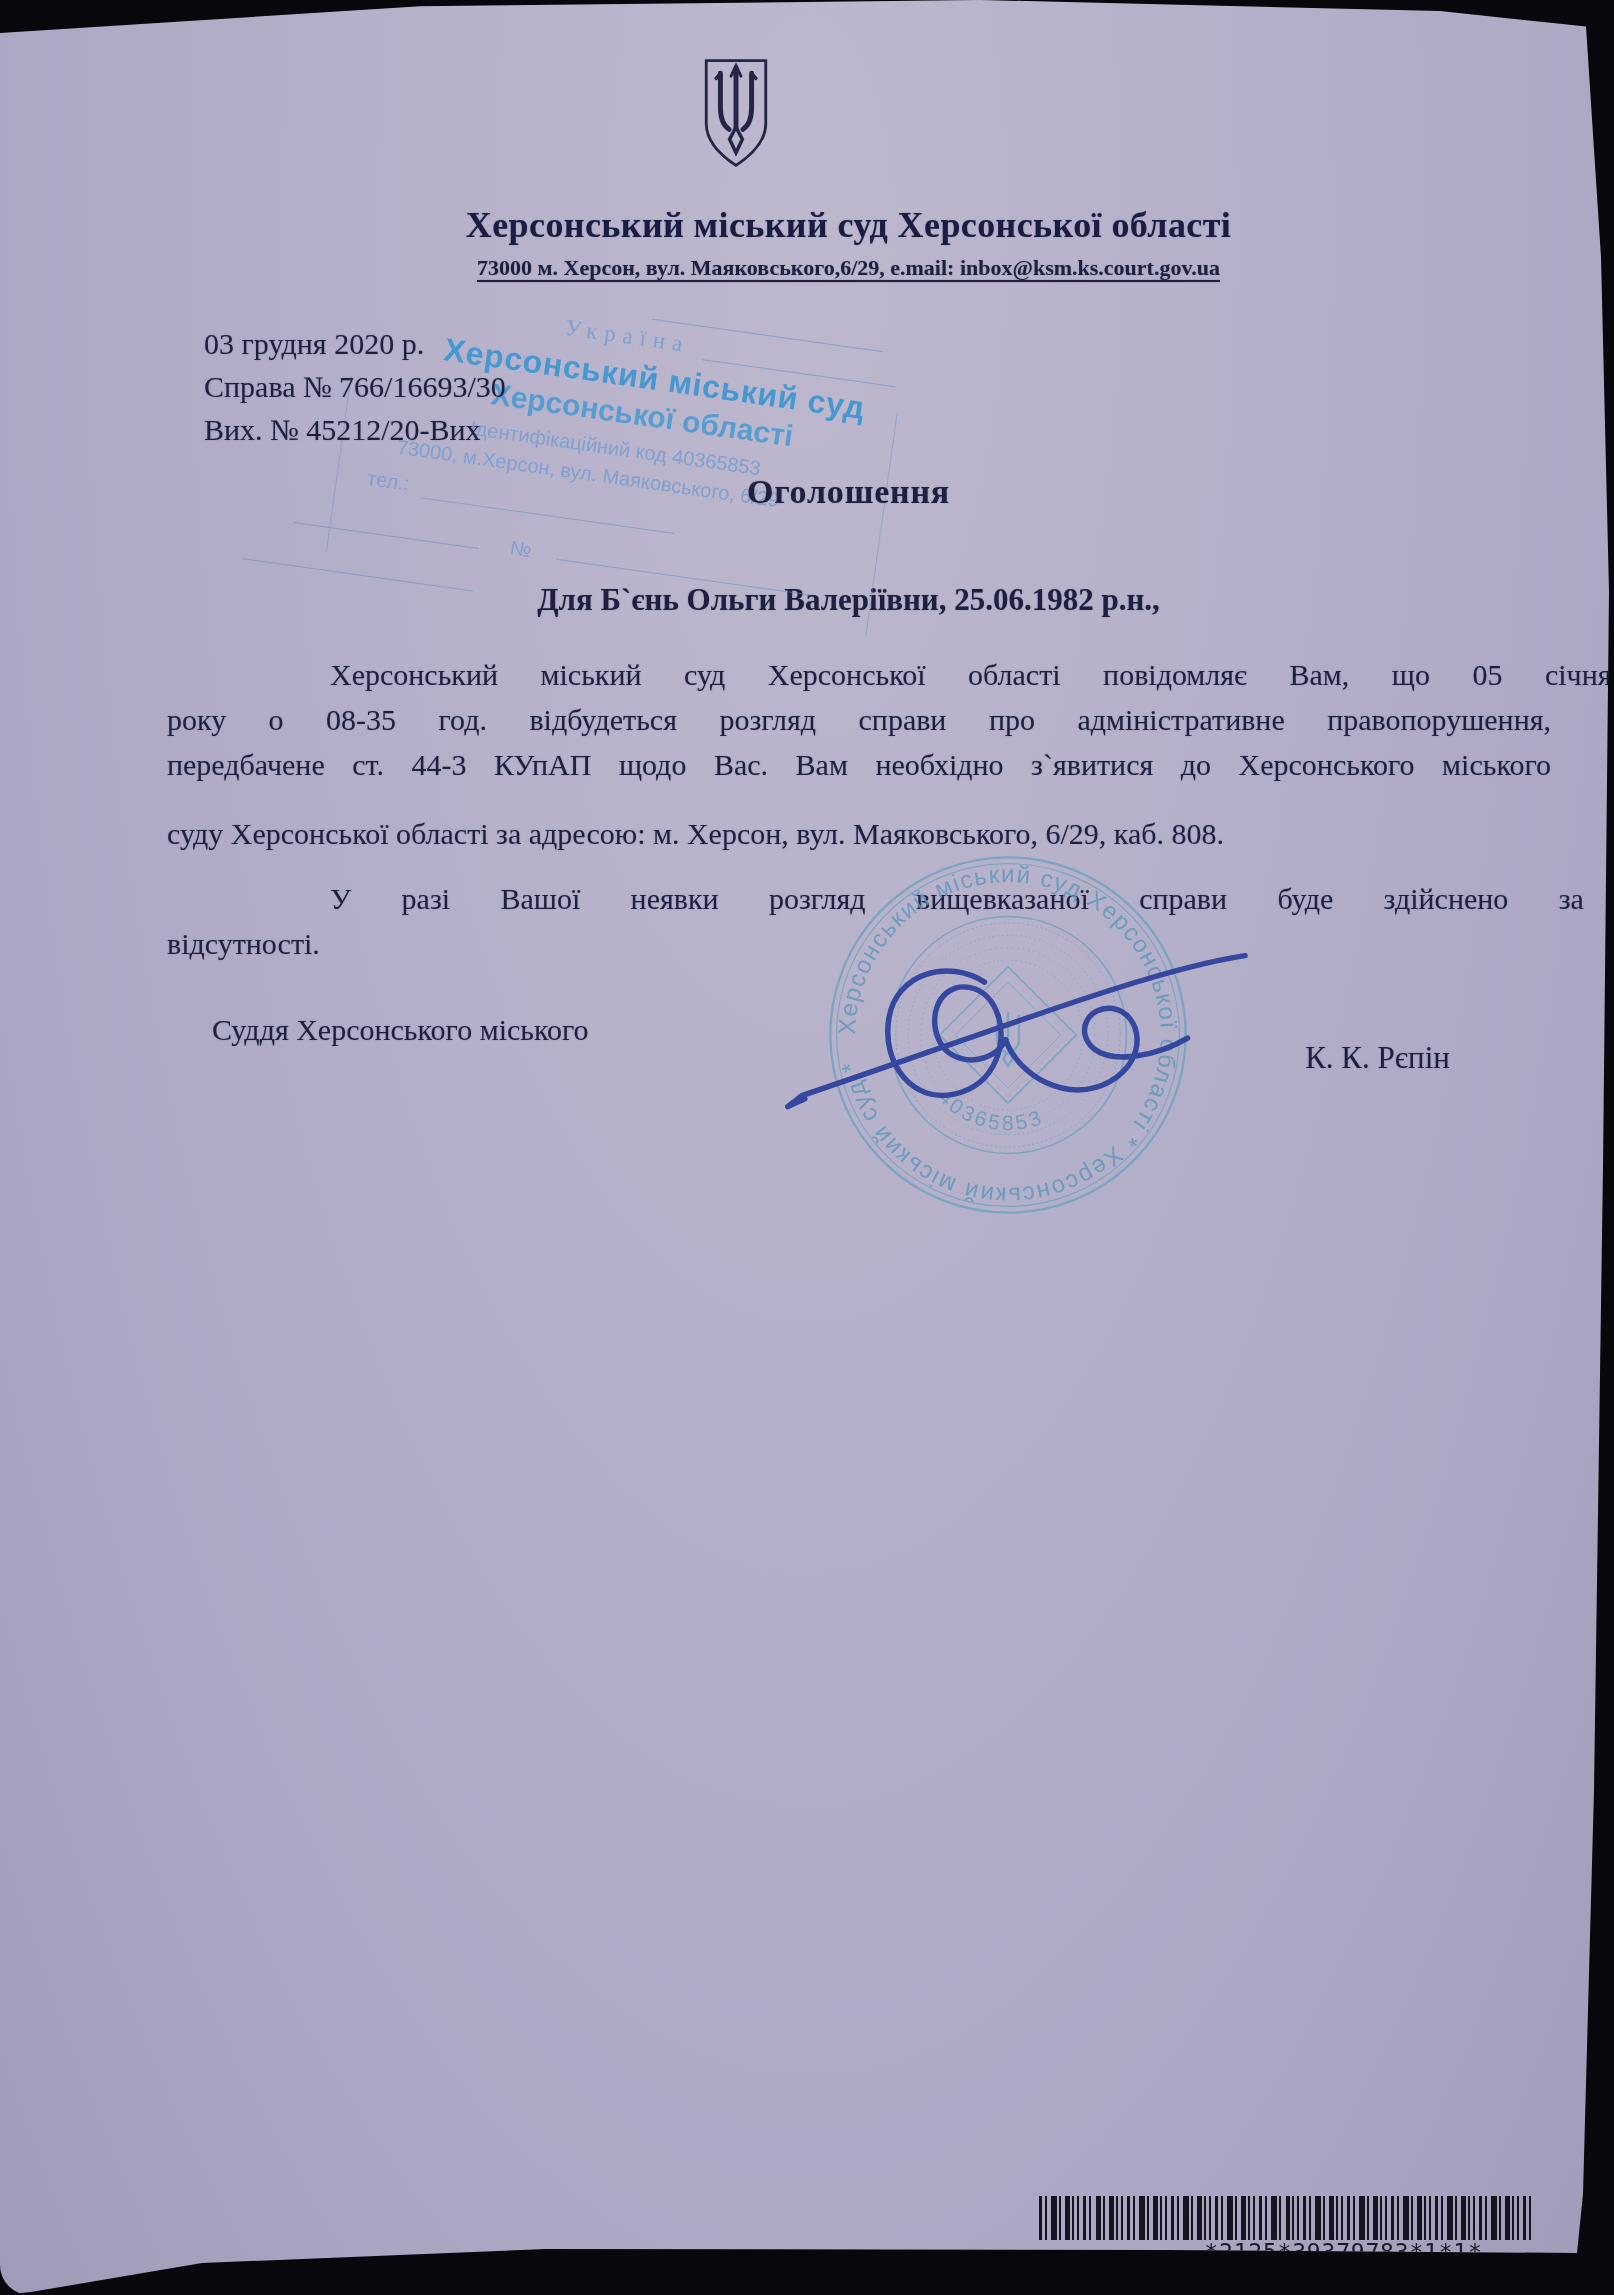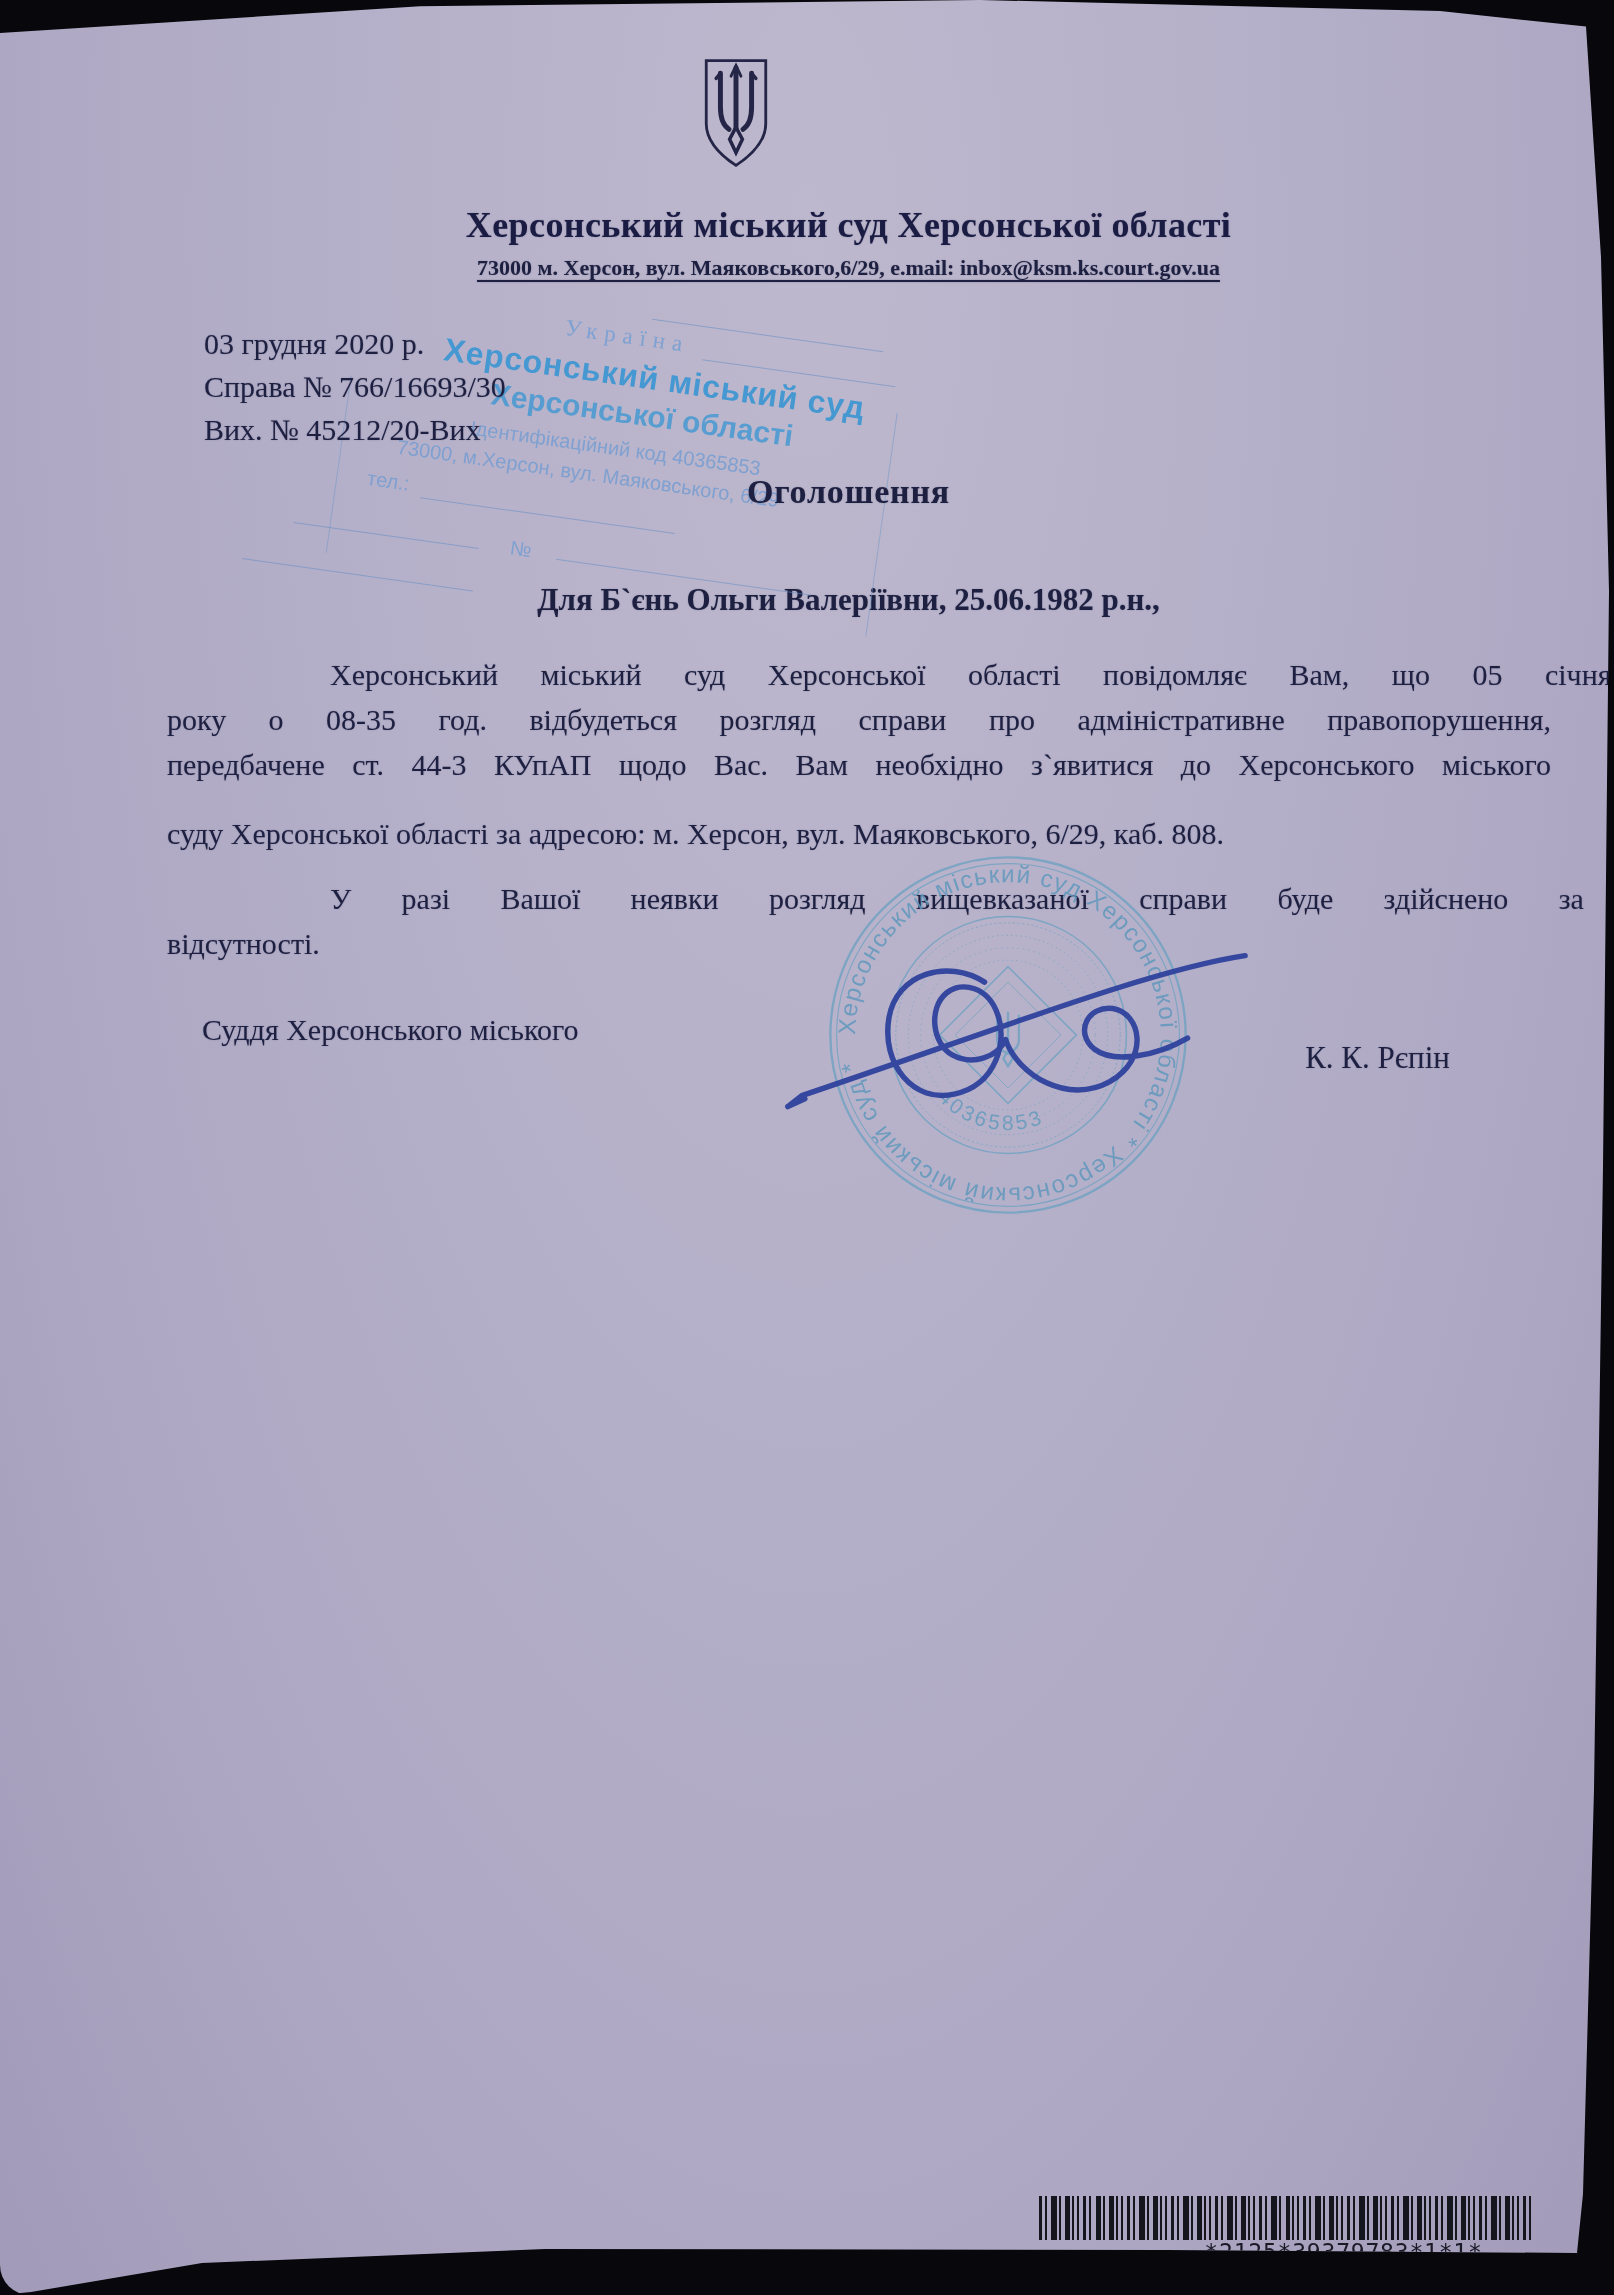--- a/index.html
+++ b/index.html
@@ -15,21 +15,21 @@
   .center-col{left:117px;width:1463px;text-align:center;}
   .title{top:204px;font-size:36px;font-weight:bold;color:#1b1c44;letter-spacing:0.4px;}
   .addr{top:255px;font-size:22px;font-weight:bold;}
   .addr span{text-decoration:underline;text-decoration-thickness:2.3px;text-underline-offset:5.4px;}
   .meta{left:204px;top:322px;font-size:30px;line-height:43px;white-space:nowrap;}
   .heading{top:473px;font-size:34px;font-weight:bold;letter-spacing:0.8px;}
   .addressee{top:582px;font-size:31px;font-weight:bold;}
   .bodyline{left:167px;width:1384px;font-size:30px;line-height:45px;text-align:justify;text-align-last:justify;}
   .lastline{text-align-last:left;}
   .indent{padding-left:163px;}
-  .sig{left:202px;top:1008px;font-size:30px;line-height:44px;}
+  .sig{left:212px;top:1008px;font-size:30px;line-height:44px;}
   .judge{left:1214px;top:1040px;width:327px;text-align:center;font-size:31px;}
   
   .rstamp{left:372px;top:289px;width:537px;height:296px;transform:rotate(8deg);
     transform-origin:31px 15.6px;z-index:1;}
   .rstamp *{position:absolute;white-space:nowrap;}
   .rs-line{border-top:1.6px solid rgba(100,140,195,.55);height:0;}
   .rs-country{left:195px;top:3.1px;font-size:23px;letter-spacing:7px;color:rgba(115,158,212,.85);}
   .rs-court1{left:78px;top:36px;font-size:32px;font-weight:bold;color:#3c96d2;opacity:.92;
     font-family:"Liberation Sans",sans-serif;letter-spacing:0.8px;}
   .rs-court2{left:131px;top:75px;font-size:30px;font-weight:bold;color:#4699d2;opacity:.85;

